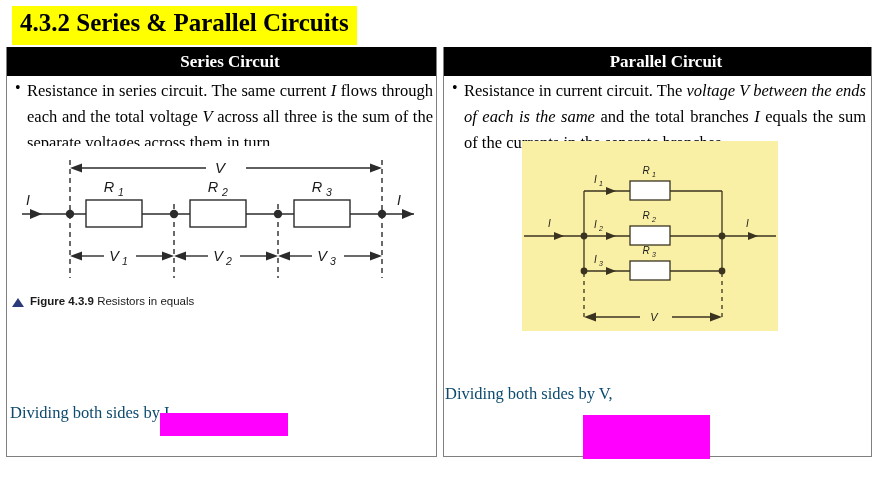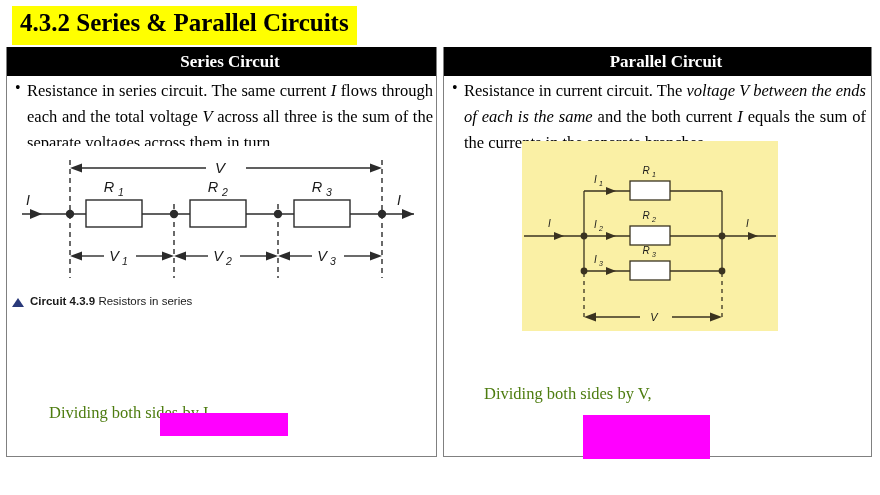--- a/index.html
+++ b/index.html
@@ -67,21 +67,21 @@
 
   
   .fig-parallel{
     position:absolute;left:522px;top:141px;width:256px;height:190px;
     background:#FAF0A5;overflow:hidden;
   }
 
   
   .note{
     position:absolute;font-family:"Liberation Serif", serif;
-    font-size:16.5px;color:#4d7c0f;white-space:nowrap;margin-left:39px;
+    font-size:16.5px;color:#0c4a6e;white-space:nowrap;
   }
   .note-left{left:10px;top:403px;}
   .note-right{left:445px;top:384px;}
 
   .magenta{position:absolute;background:#FF00FF;}
   .mag-left{left:160px;top:413px;width:128px;height:23px;}
   .mag-right{left:583px;top:415px;width:127px;height:44px;}
 
   svg{display:block;}
   .sv-txt{font-family:"Liberation Sans", sans-serif;font-style:italic;fill:#1a1a1a;}
@@ -106,21 +106,21 @@
           <div class="bullet-text"><span>Resistance in series circuit. The same current </span><i>I</i><span> flows through each and the total voltage </span><i>V</i><span> across all three is the sum of the separate voltages across them in turn.</span></div>
         </div>
       </div>
     </div>
 
     <div class="col col-right">
       <div class="colhead">Parallel Circuit</div>
       <div class="bullet-block bl-right">
         <div class="bullet-row">
           <div class="bullet-dot">•</div>
-          <div class="bullet-text"><span>Resistance in current circuit. The </span><i>voltage V between the ends of each is the same</i><span> and the both current </span><i>I</i><span> equals the sum of the currents in the separate branches.</span></div>
+          <div class="bullet-text"><span>Resistance in current circuit. The </span><i>voltage V between the ends of each is the same</i><span> and the total branches </span><i>I</i><span> equals the sum of the currents in the separate branches.</span></div>
         </div>
       </div>
     </div>
   </div>
 
   <div class="fig-series">
     <svg width="420" height="180" viewBox="0 0 420 180">
       <g stroke="#2b2b2b" fill="none" stroke-width="1.4">
 
         <line x1="62" y1="14" x2="62" y2="132" stroke-dasharray="5,4"></line>
@@ -183,21 +183,21 @@
 
       <text class="sv-txt" x="106" y="115" font-size="14.5" text-anchor="middle">V</text>
       <text class="sv-txt" x="114" y="119" font-size="10.5">1</text>
       <text class="sv-txt" x="210" y="115" font-size="14.5" text-anchor="middle">V</text>
       <text class="sv-txt" x="218" y="119" font-size="10.5">2</text>
       <text class="sv-txt" x="314" y="115" font-size="14.5" text-anchor="middle">V</text>
       <text class="sv-txt" x="322" y="119" font-size="10.5">3</text>
     </svg>
 
     <div class="tri"></div>
-    <div class="fig-caption"><b>Circuit 4.3.9</b>&nbsp;<span>Resistors in series</span></div>
+    <div class="fig-caption"><b>Figure 4.3.9</b>&nbsp;<span>Resistors in equals</span></div>
   </div>
 
   <div class="fig-parallel">
     <svg width="256" height="190" viewBox="0 0 256 190">
       <g stroke="#3a3320" fill="none" stroke-width="1.3">
 
         <line x1="2" y1="95" x2="108" y2="95"></line>
         <line x1="148" y1="95" x2="254" y2="95"></line>
 
         <line x1="62" y1="50" x2="62" y2="130"></line>

